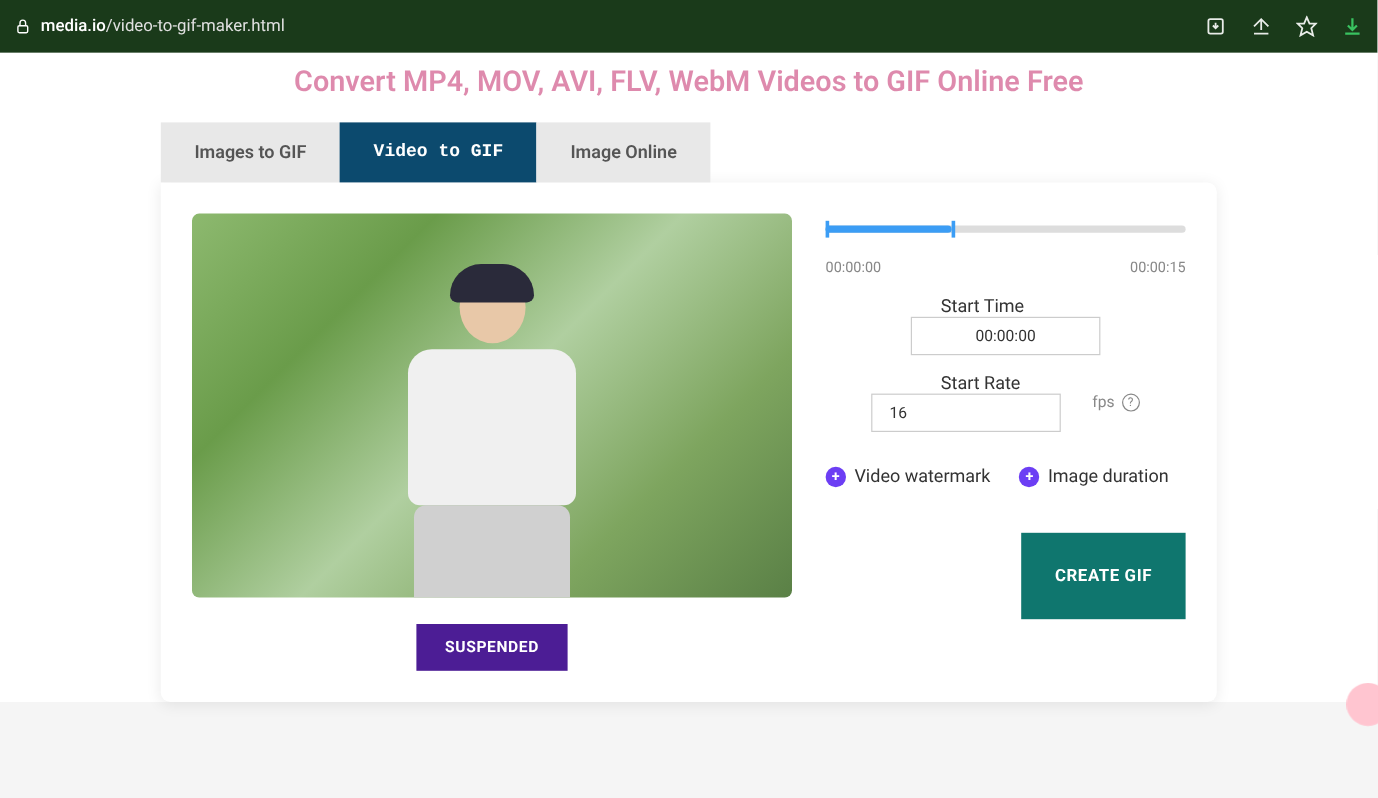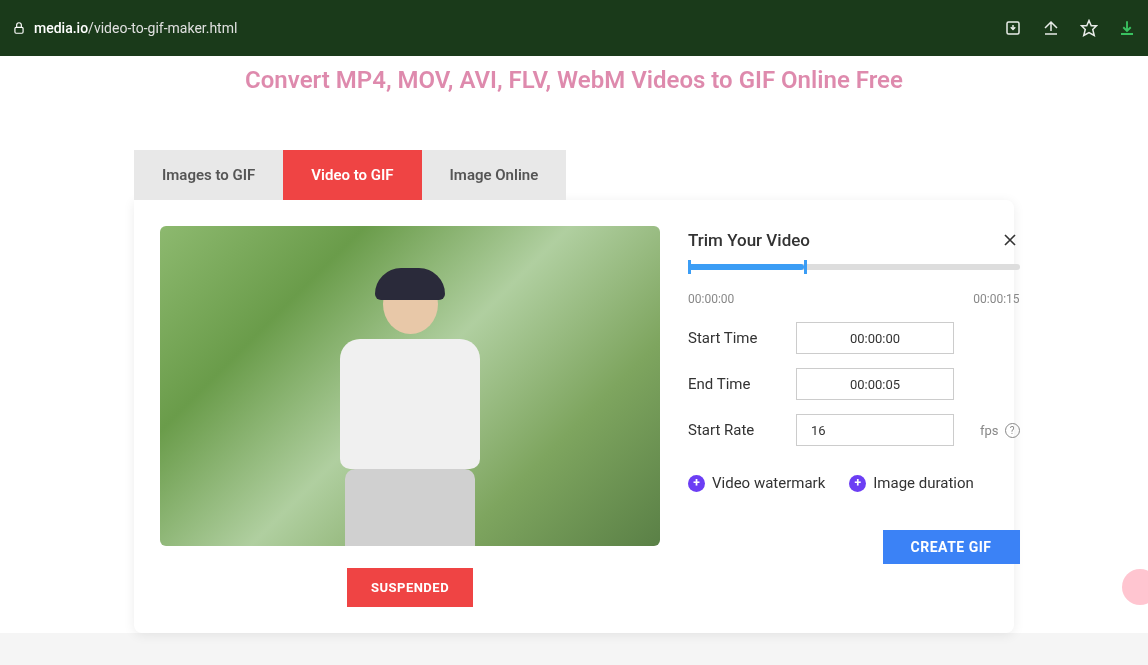--- a/index.html
+++ b/index.html
@@ -9,21 +9,21 @@
       font-family: -apple-system, BlinkMacSystemFont, "Segoe UI", Roboto, sans-serif;
     }
     body {
       background: #f5f5f5;
       width: 1148px;
       height: 665px;
       overflow: hidden;
     }
     .browser-bar {
       background: #1a3a1a;
-      height: 56px;
+      height: 44px;
       display: flex;
       align-items: center;
       padding: 0 12px;
       color: #fff;
     }
     .url-section {
       display: flex;
       align-items: center;
       gap: 8px;
       flex: 1;
@@ -69,25 +69,25 @@
     .tabs {
       display: flex;
     }
     .tab {
       padding: 16px 28px;
       background: #e8e8e8;
       color: #555;
       font-size: 15px;
       font-weight: 600;
       cursor: pointer;
-      margin-top: 36px;
     }
     .tab.active {
-      background: #ef4444;
-      color: #fff;
+      background: #0c4a6e;
+      color: #fff;
+      font-family: Liberation Mono, monospace;
     }
     .panel {
       background: #fff;
       border-radius: 0 8px 8px 8px;
       box-shadow: 0 2px 12px rgba(0,0,0,0.08);
       padding: 26px;
       display: flex;
       gap: 28px;
     }
     .video-side {
@@ -136,21 +136,21 @@
     .figure-legs {
       width: 130px;
       height: 90px;
       background: #d0d0d0;
       border-radius: 10px;
       margin: 0 auto;
     }
     .suspended-btn {
       display: block;
       margin: 22px auto 0;
-      background: #ef4444;
+      background: #4c1d95;
       color: #fff;
       border: none;
       padding: 12px 24px;
       font-size: 13px;
       font-weight: 700;
       letter-spacing: 0.5px;
       cursor: pointer;
     }
     .settings-side {
       flex: 1;
@@ -214,20 +214,21 @@
       display: flex;
       justify-content: space-between;
       font-size: 12px;
       color: #888;
       margin-bottom: 16px;
     }
     .form-row {
       display: flex;
       align-items: center;
       margin-bottom: 14px;
+      flex-direction: column;
     }
     .form-label {
       width: 108px;
       font-size: 15px;
       color: #333;
     }
     .form-input {
       width: 158px;
       height: 32px;
       border: 1px solid #ccc;
@@ -248,21 +249,20 @@
       font-size: 13px;
       cursor: pointer;
     }
     .caret-down {
       width: 8px;
       height: 8px;
       display: inline-block;
     }
     .fps-wrap {
       display: flex;
-      align-items: center;
       gap: 6px;
     }
     .fps-label {
       font-size: 13px;
       color: #888;
       margin-left: 20px;
     }
     .info-icon {
       width: 15px;
       height: 15px;
@@ -299,24 +299,24 @@
       color: #fff;
       display: flex;
       align-items: center;
       justify-content: center;
       font-size: 12px;
       font-weight: bold;
     }
     .create-btn {
       display: block;
       margin: 38px 0 0 auto;
-      background: #3b82f6;
+      background: #0f766e;
       color: #fff;
       border: none;
-      padding: 9px 28px;
+      padding: 28px 28px;
       font-size: 14px;
       font-weight: 700;
       letter-spacing: 0.5px;
       cursor: pointer;
     }
     .float-circle {
       position: fixed;
       right: -10px;
       bottom: 60px;
       width: 36px;
@@ -374,47 +374,37 @@
               <div class="figure-cap"></div>
             </div>
             <div class="figure-body"></div>
             <div class="figure-legs"></div>
           </div>
         </div>
         <button class="suspended-btn">SUSPENDED</button>
       </div>
 
       <div class="settings-side">
-        <div class="settings-header">
-          <div class="settings-title">Trim Your Video</div>
-          <svg class="close-icon" viewBox="0 0 24 24" fill="none" stroke="#333" stroke-width="2">
-            <path d="M6 6l12 12M18 6L6 18"></path>
-          </svg>
-        </div>
 
         <div class="slider-container">
           <div class="slider-track"></div>
           <div class="slider-range"></div>
           <div class="slider-handle start"></div>
           <div class="slider-handle end"></div>
         </div>
         <div class="slider-labels">
           <span>00:00:00</span>
           <span>00:00:15</span>
         </div>
 
         <div class="form-row">
           <div class="form-label">Start Time</div>
           <input class="form-input" value="00:00:00" style="">
         </div>
 
-        <div class="form-row">
-          <div class="form-label">End Time</div>
-          <input class="form-input" value="00:00:05" style="">
-        </div>
 
 
         <div class="form-row">
           <div class="form-label">Start Rate</div>
           <div class="fps-wrap">
             <input class="form-input left-align" value="16" style="">
             <span class="fps-label">fps</span>
             <span class="info-icon">?</span>
           </div>
         </div>

